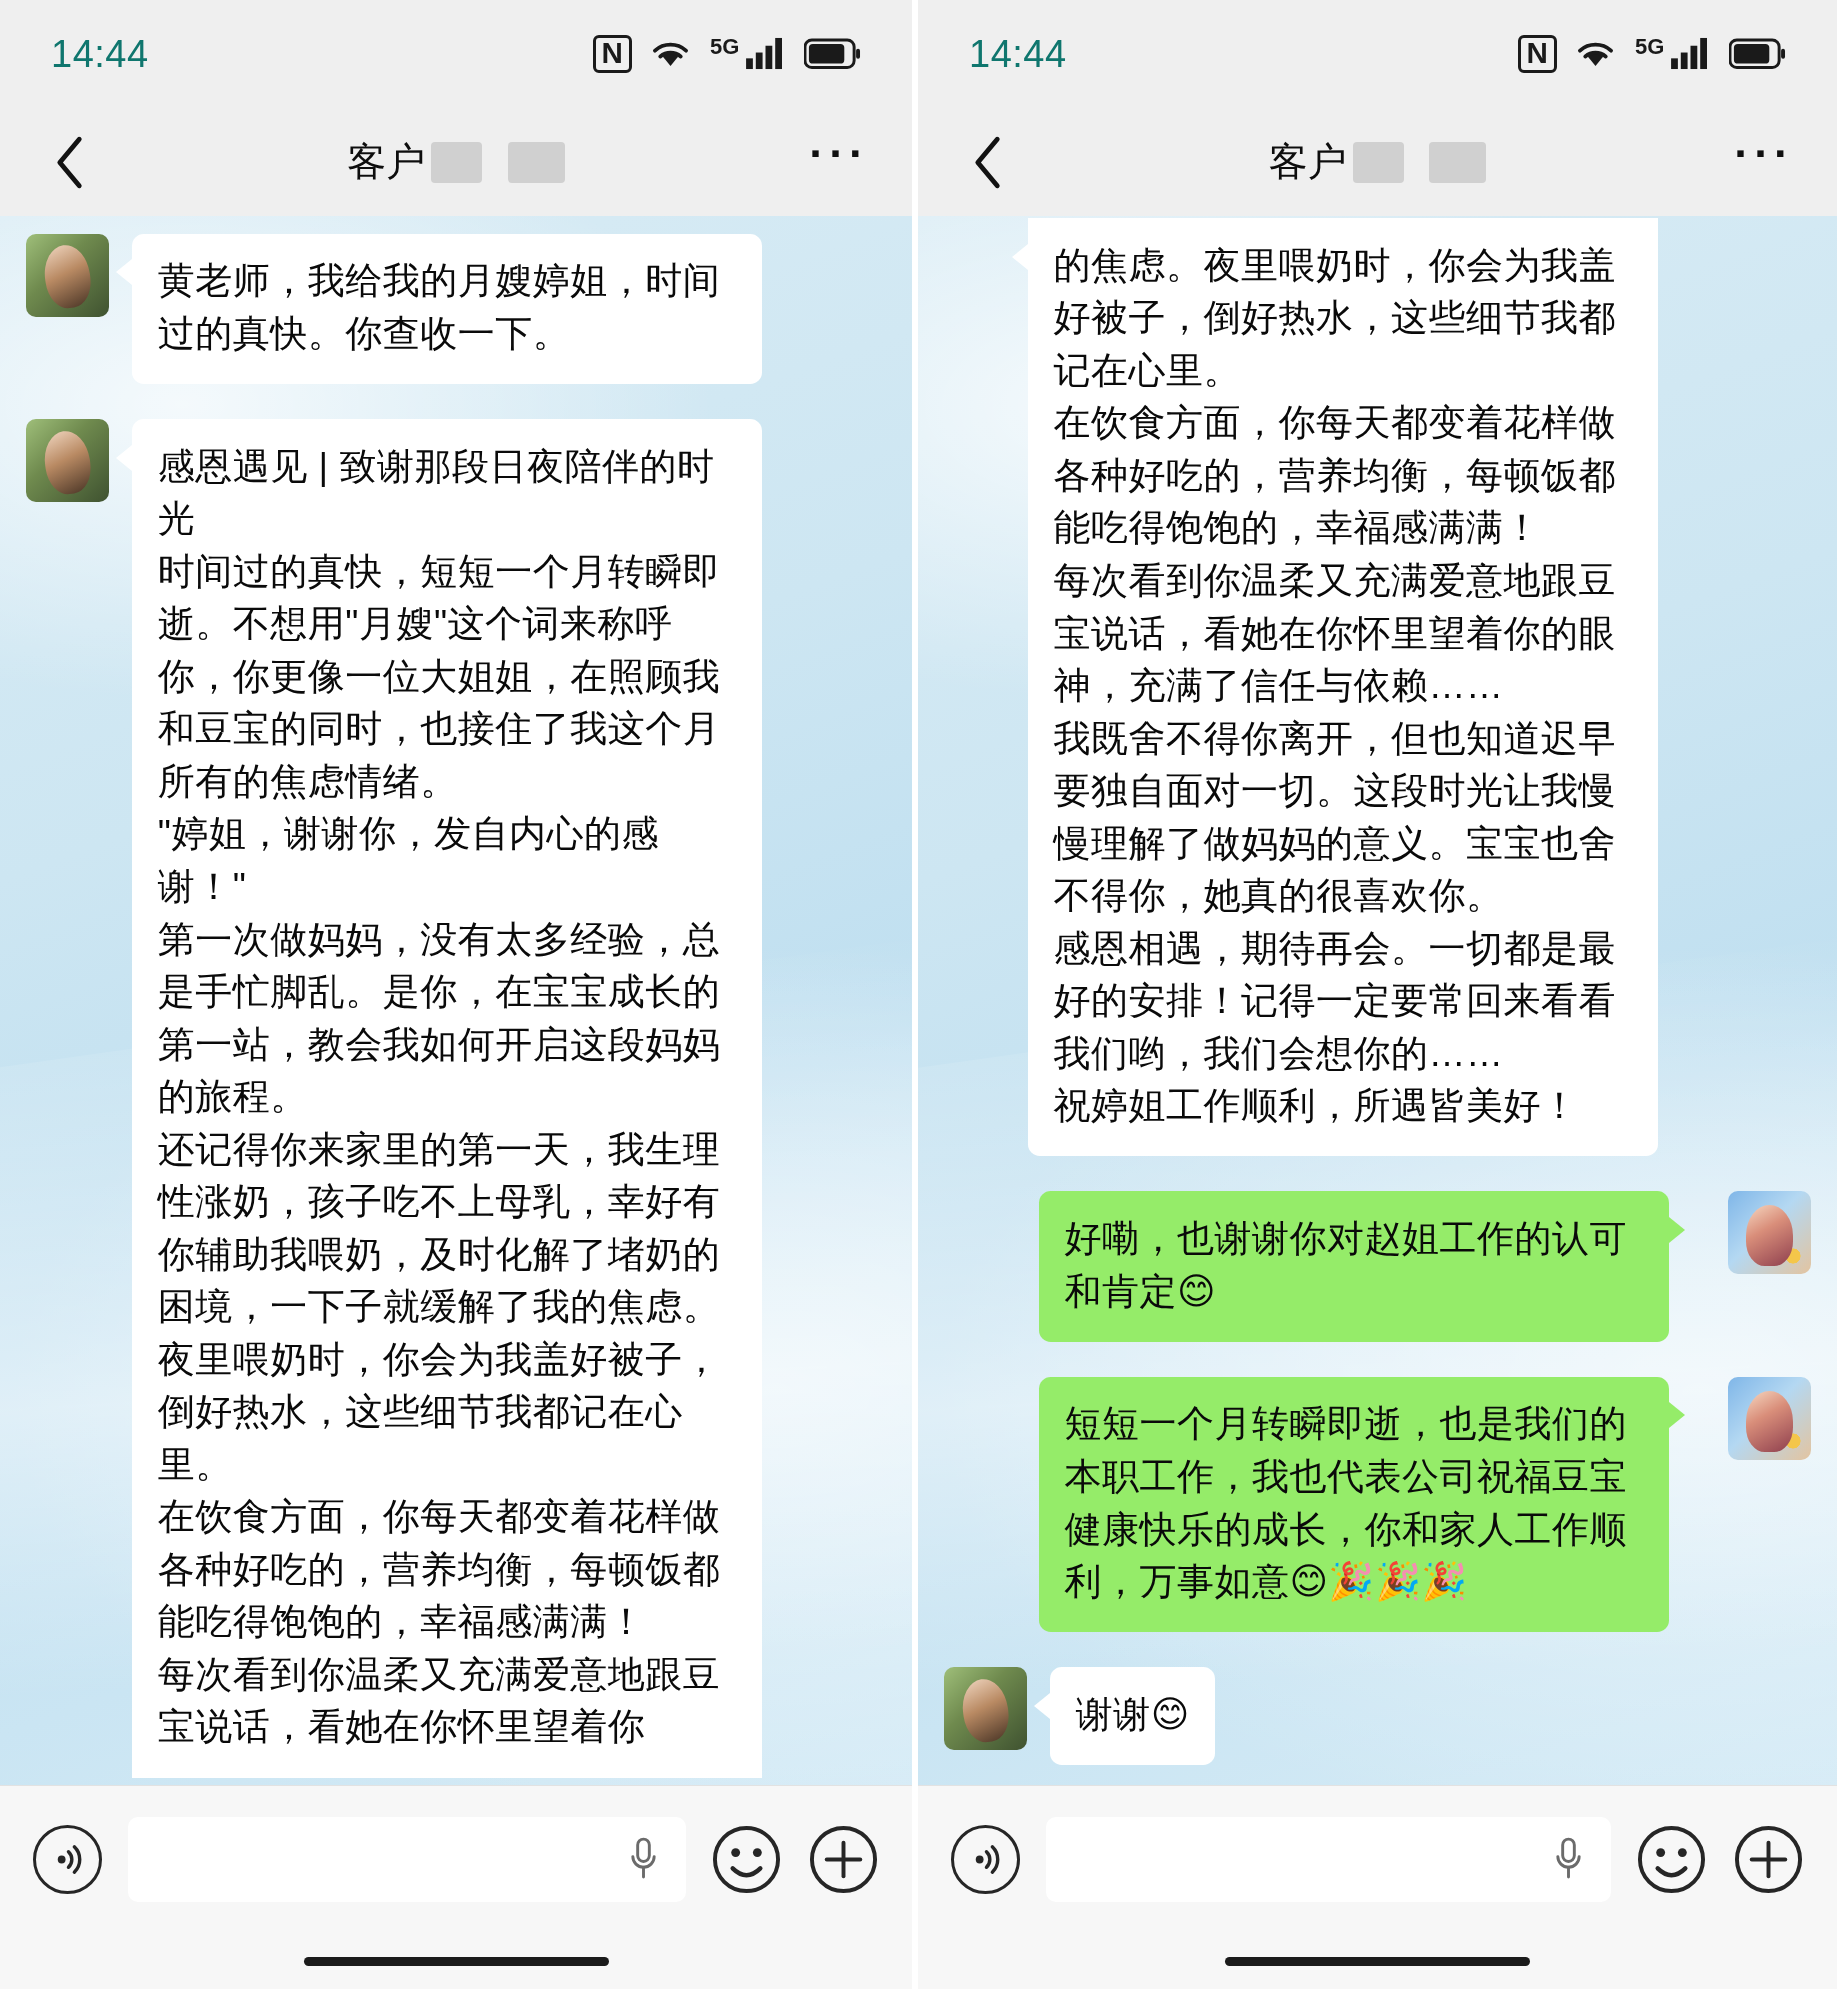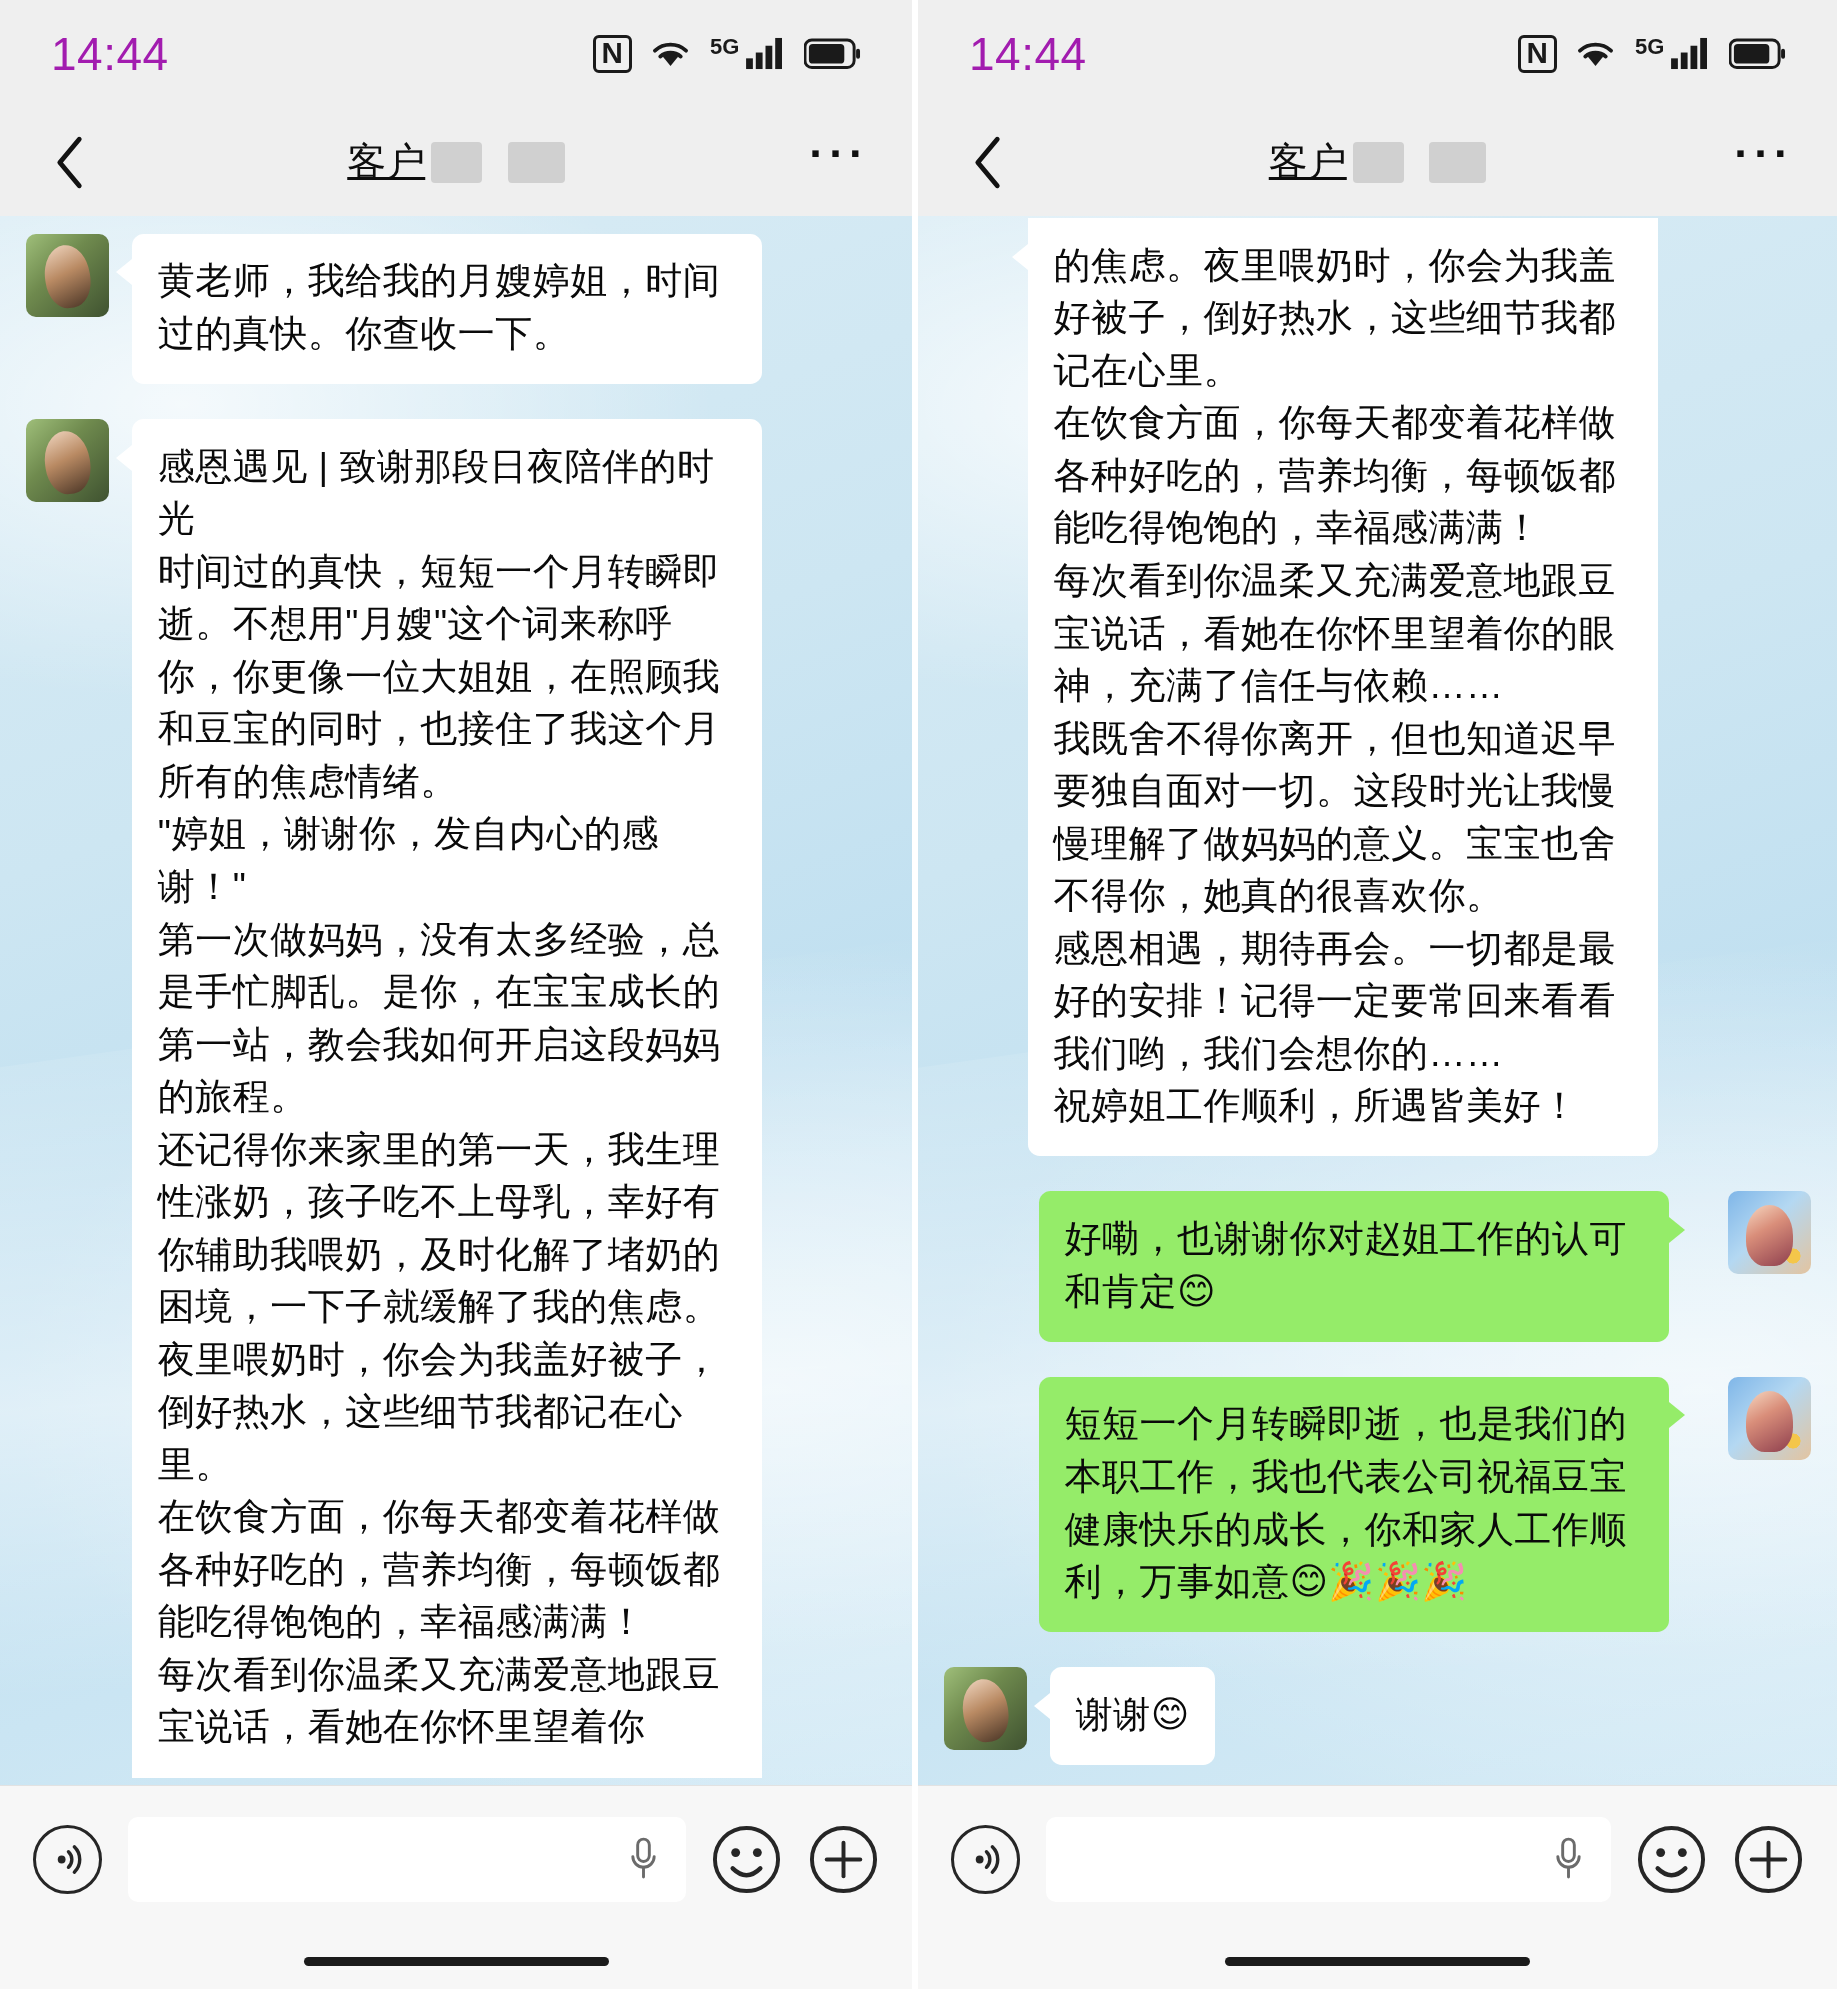--- a/index.html
+++ b/index.html
@@ -32,22 +32,22 @@
     height: 108px;
     background: #efefef;
     display: flex;
     align-items: center;
     justify-content: space-between;
     padding: 0 51px 0 51px;
     box-sizing: border-box;
     flex: 0 0 auto;
   }
   .status-time {
-    font-size: 46px;
-    color: #a21caf;
+    font-size: 38px;
+    color: #0f766e;
     font-weight: 500;
     letter-spacing: 0.5px;
   }
   .status-icons {
     display: flex;
     align-items: center;
     gap: 17.7px;
   }
   .ic {
     display: inline-flex;
@@ -95,21 +95,20 @@
     left: 0; right: 0;
     text-align: center;
     font-size: 39px;
     color: #0d0d0d;
     font-weight: 500;
     display: flex;
     align-items: center;
     justify-content: center;
     gap: 0px;
     pointer-events: none;
-    text-decoration: underline;
   }
   .redact {
     display: inline-block;
     background: #d0d0d0;
     border-radius: 3.9px;
     height: 41px;
     vertical-align: middle;
     margin-left: 5.9px;
   }
   .redact.a { width: 51px; }

